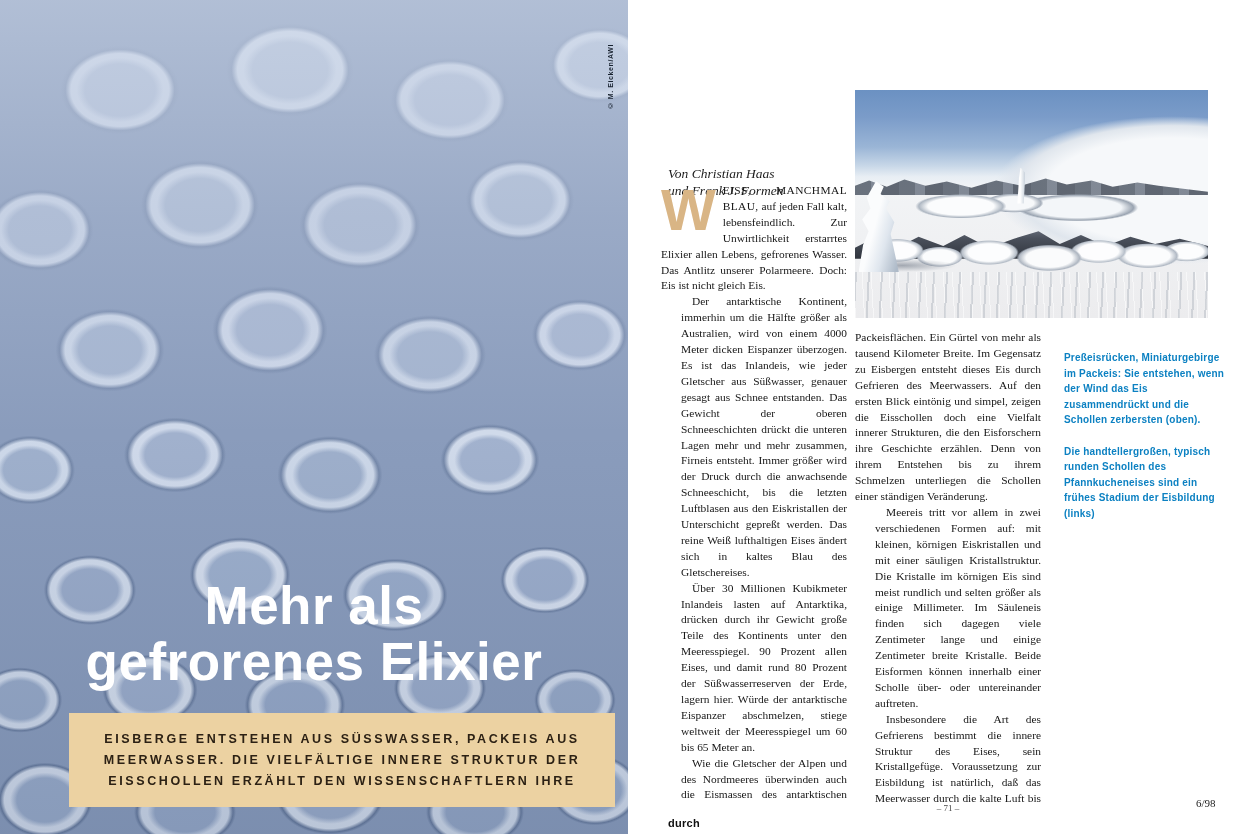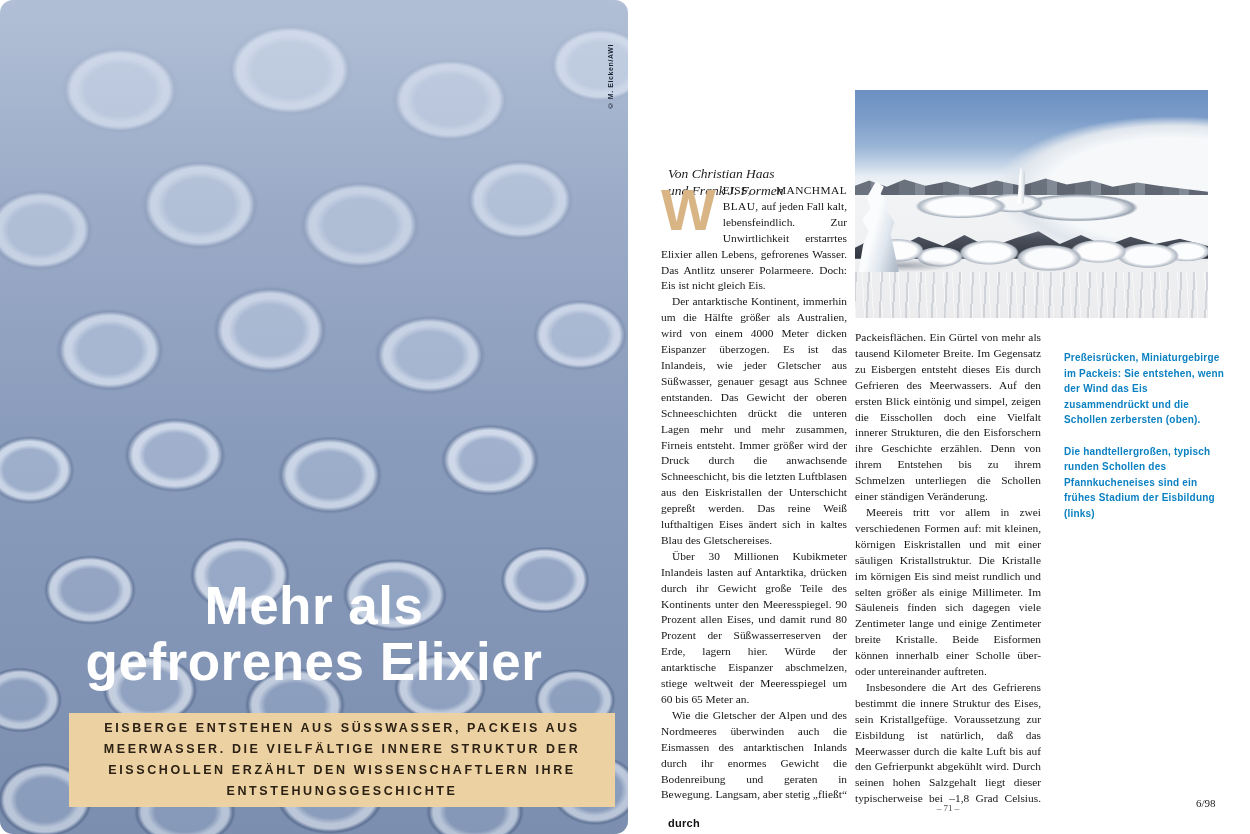--- a/index.html
+++ b/index.html
@@ -36,21 +36,20 @@
       radial-gradient(ellipse 70px 50px at 430px 355px, #a3b3ce 0 46%, #c8d3e5 58% 66%, rgba(96,115,150,.35) 74%, rgba(0,0,0,0) 80%),
       radial-gradient(ellipse 60px 45px at 580px 335px, #a6b5d0 0 46%, #ccd6e8 58% 66%, rgba(96,115,150,.35) 74%, rgba(0,0,0,0) 80%),
       radial-gradient(ellipse 65px 50px at 40px 230px,  #a8b7d1 0 48%, #c7d2e5 60% 68%, rgba(104,122,155,.30) 76%, rgba(0,0,0,0) 82%),
       radial-gradient(ellipse 72px 55px at 200px 205px, #aab9d2 0 48%, #c9d4e6 60% 68%, rgba(104,122,155,.30) 76%, rgba(0,0,0,0) 82%),
       radial-gradient(ellipse 74px 54px at 360px 225px, #a7b6d0 0 48%, #c6d1e4 60% 68%, rgba(104,122,155,.30) 76%, rgba(0,0,0,0) 82%),
       radial-gradient(ellipse 66px 50px at 520px 200px, #aab9d2 0 48%, #cad5e7 60% 68%, rgba(104,122,155,.30) 76%, rgba(0,0,0,0) 82%),
       radial-gradient(ellipse 70px 52px at 120px 90px,  #adbbd4 0 50%, #c6d1e4 62% 70%, rgba(112,130,162,.25) 78%, rgba(0,0,0,0) 85%),
       radial-gradient(ellipse 75px 55px at 290px 70px,  #afbdd5 0 50%, #c8d3e5 62% 70%, rgba(112,130,162,.25) 78%, rgba(0,0,0,0) 85%),
       radial-gradient(ellipse 70px 50px at 450px 100px, #acbad3 0 50%, #c5d0e3 62% 70%, rgba(112,130,162,.25) 78%, rgba(0,0,0,0) 85%),
       radial-gradient(ellipse 60px 45px at 600px 65px,  #afbdd5 0 50%, #c8d3e5 62% 70%, rgba(112,130,162,.25) 78%, rgba(0,0,0,0) 85%);
-    border-radius: 13px;
   }
   .photo-credit{
     position:absolute;top:44px;right:14px;
     writing-mode:vertical-rl;transform:rotate(180deg);
     font-size:7px;font-weight:bold;letter-spacing:.6px;color:#18222f;
   }
   .title{
     position:absolute;left:0;top:578px;width:628px;margin:0;
     text-align:center;color:#ffffff;font-weight:700;
     font-size:53px;line-height:56px;letter-spacing:.5px;
@@ -69,21 +68,21 @@
     position:absolute;left:668px;top:121px;
     font-family:"Liberation Serif", serif;font-style:italic;
     font-size:13.5px;line-height:17px;color:#1c1c1c;margin-top:44px;
   }
   .col{
     position:absolute;font-family:"Liberation Serif", serif;
     font-size:11.4px;line-height:15.9px;color:#161616;
     text-align:justify;overflow:hidden;
   }
   .col p{margin:0;}
-  .col p + p{text-indent:11px;}
+  .col p + p{text-indent:11px;margin-left:20px;}
   .col1{left:661px;top:183px;width:186px;height:624px;}
   .col2{left:855px;top:330px;width:186px;height:478px;}
   .dropcap{
     float:left;font-family:"Liberation Sans", sans-serif;font-weight:700;
     font-size:58px;line-height:47px;color:#d9b585;margin:3px 7px 0 0;
   }
   .lead-caps{letter-spacing:.4px;}
   
   .photo-right{
     position:absolute;left:855px;top:90px;width:353px;height:228px;overflow:hidden;
@@ -167,21 +166,20 @@
   <div class="left-photo">
     <div class="photo-credit">© M. Eicken/AWI</div>
     <h1 class="title">
       <span>Mehr als</span><br>
       <span>gefrorenes Elixier</span>
     </h1>
     <div class="standfirst">
       <div class="sf-line">EISBERGE ENTSTEHEN AUS SÜSSWASSER, PACKEIS AUS</div>
       <div class="sf-line">MEERWASSER. DIE VIELFÄLTIGE INNERE STRUKTUR DER</div>
       <div class="sf-line">EISSCHOLLEN ERZÄHLT DEN WISSENSCHAFTLERN IHRE</div>
-      <div class="sf-line">ENTSTEHUNGSGESCHICHTE</div>
     </div>
   </div>
 
   <div class="byline">
     <div>Von Christian Haas</div>
     <div>und Frank J. Formen</div>
   </div>
 
   <div class="photo-right">
     <div class="far-ridge"></div>

